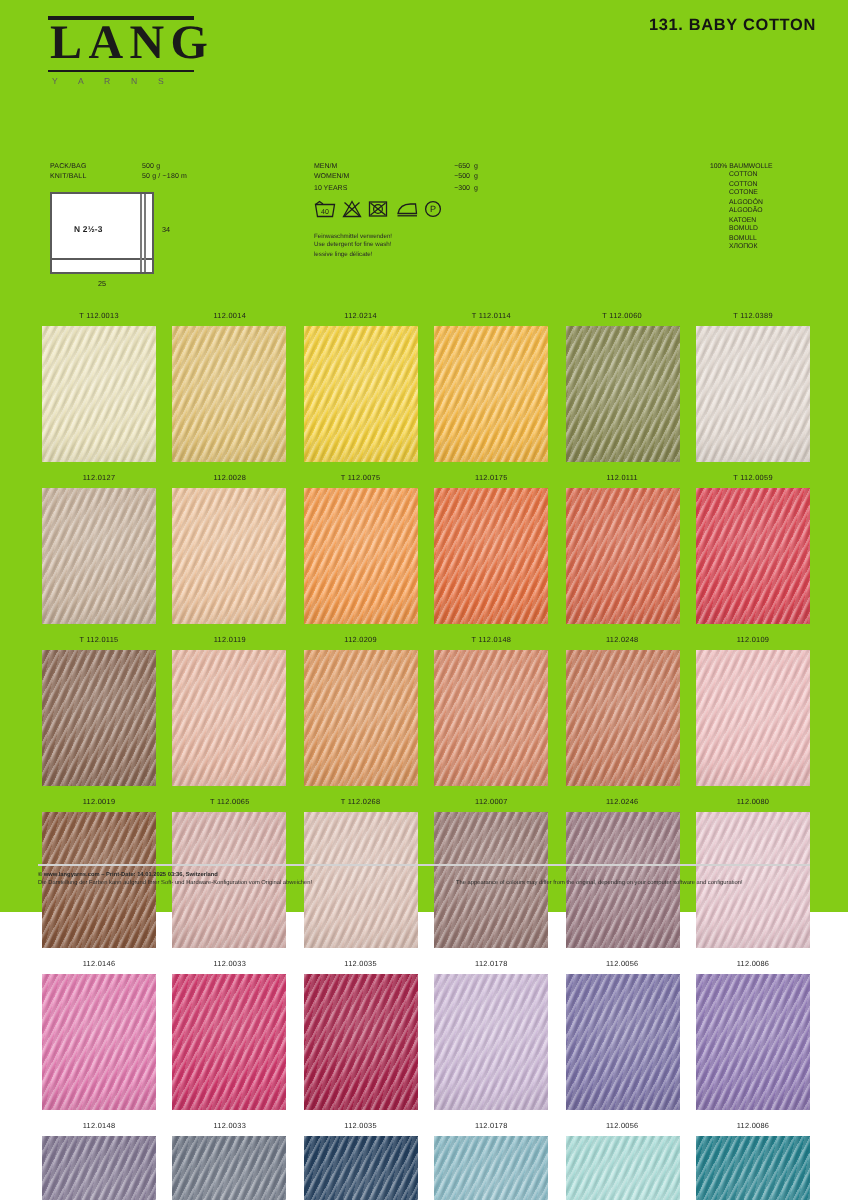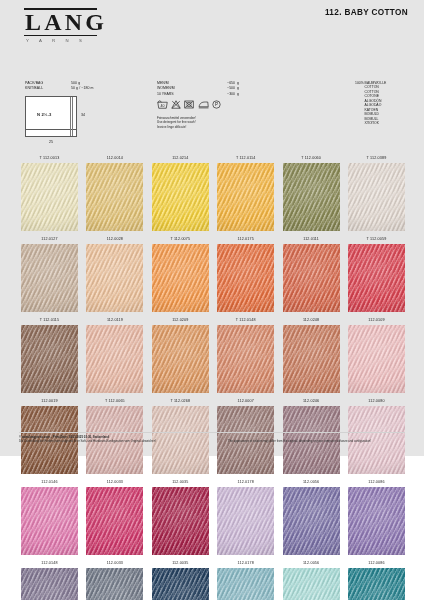--- a/index.html
+++ b/index.html
@@ -2,21 +2,21 @@
 <html><head>
 <meta charset="utf-8">
 <style>
   * { box-sizing: border-box; margin: 0; padding: 0; }
   html, body {
     width: 424px; height: 600px;
     background: #ffffff;
     font-family: "Liberation Sans", sans-serif;
     overflow: hidden;
   }
-  .page { position: relative; width: 424px; height: 456px; background:#e5e5e5; }
+  .page { position: relative; width: 424px; height: 456px; background:#84cc16; }
 
   
   .header { position: absolute; left: 0; top: 0; width: 424px; height: 72px; }
 
   .logo-block { position: absolute; left: 24px; top: 8px; width: 78px; }
   .logo-rule { width: 73px; height: 1.6px; background: #1a1a1a; }
   .logo-word {
     font-family: "Liberation Serif", serif;
     font-size: 24px; font-weight: 700; letter-spacing: 3.2px;
     color: #1a1a1a; line-height: 25px; padding-left: 1px;
@@ -148,21 +148,21 @@
 <body>
 
 <div class="page">
 
   <div class="header">
     <div class="logo-block">
       <div class="logo-rule"></div>
       <div class="logo-word">LANG</div>
       <div class="logo-sub">Y A R N S</div>
     </div>
-    <div class="doc-title">112. BABY COTTON</div>
+    <div class="doc-title">131. BABY COTTON</div>
   </div>
 
   <div class="specs">
 
     <div class="spec-col-a">
       <div class="spec-line">
         <span class="k">PACK/BAG</span>
         <span class="v">500 g</span>
       </div>
       <div class="spec-line">

